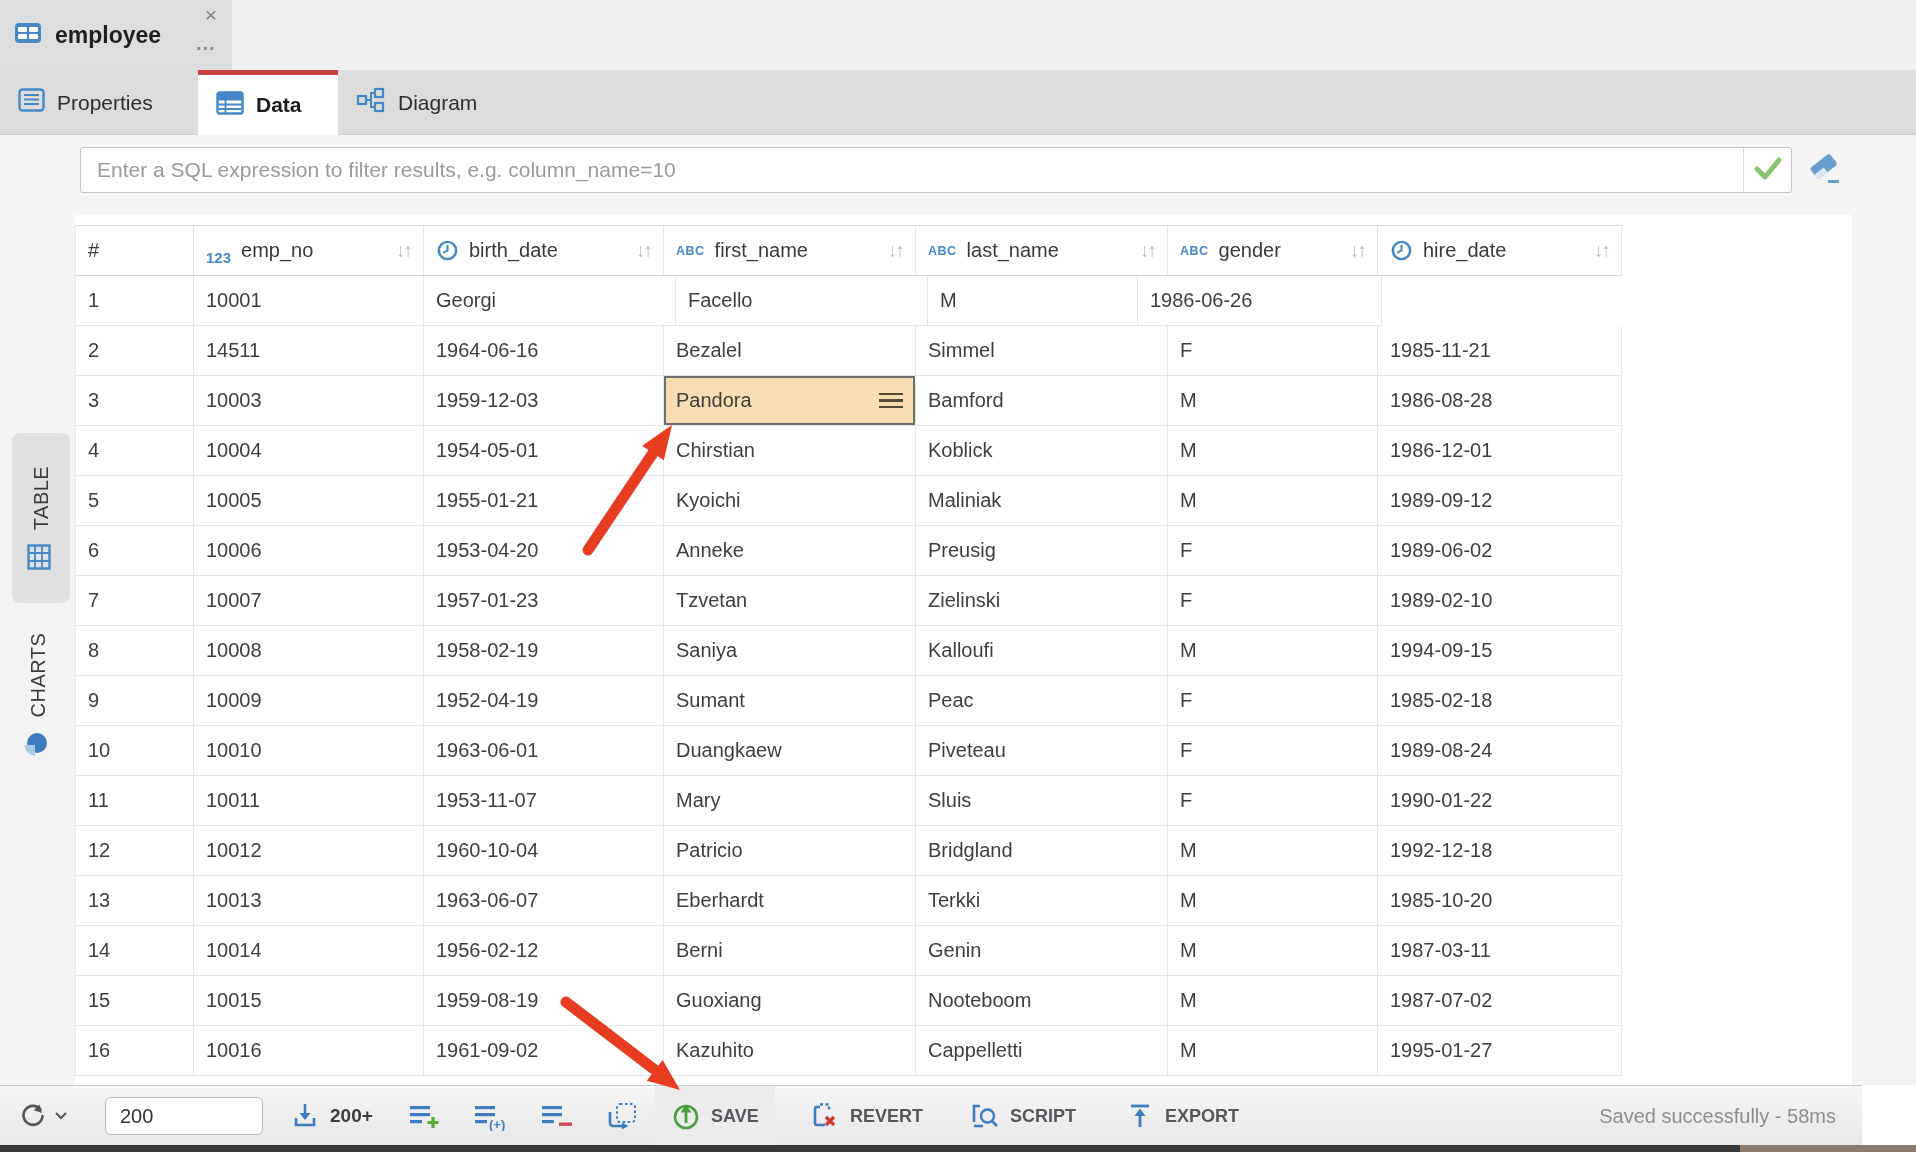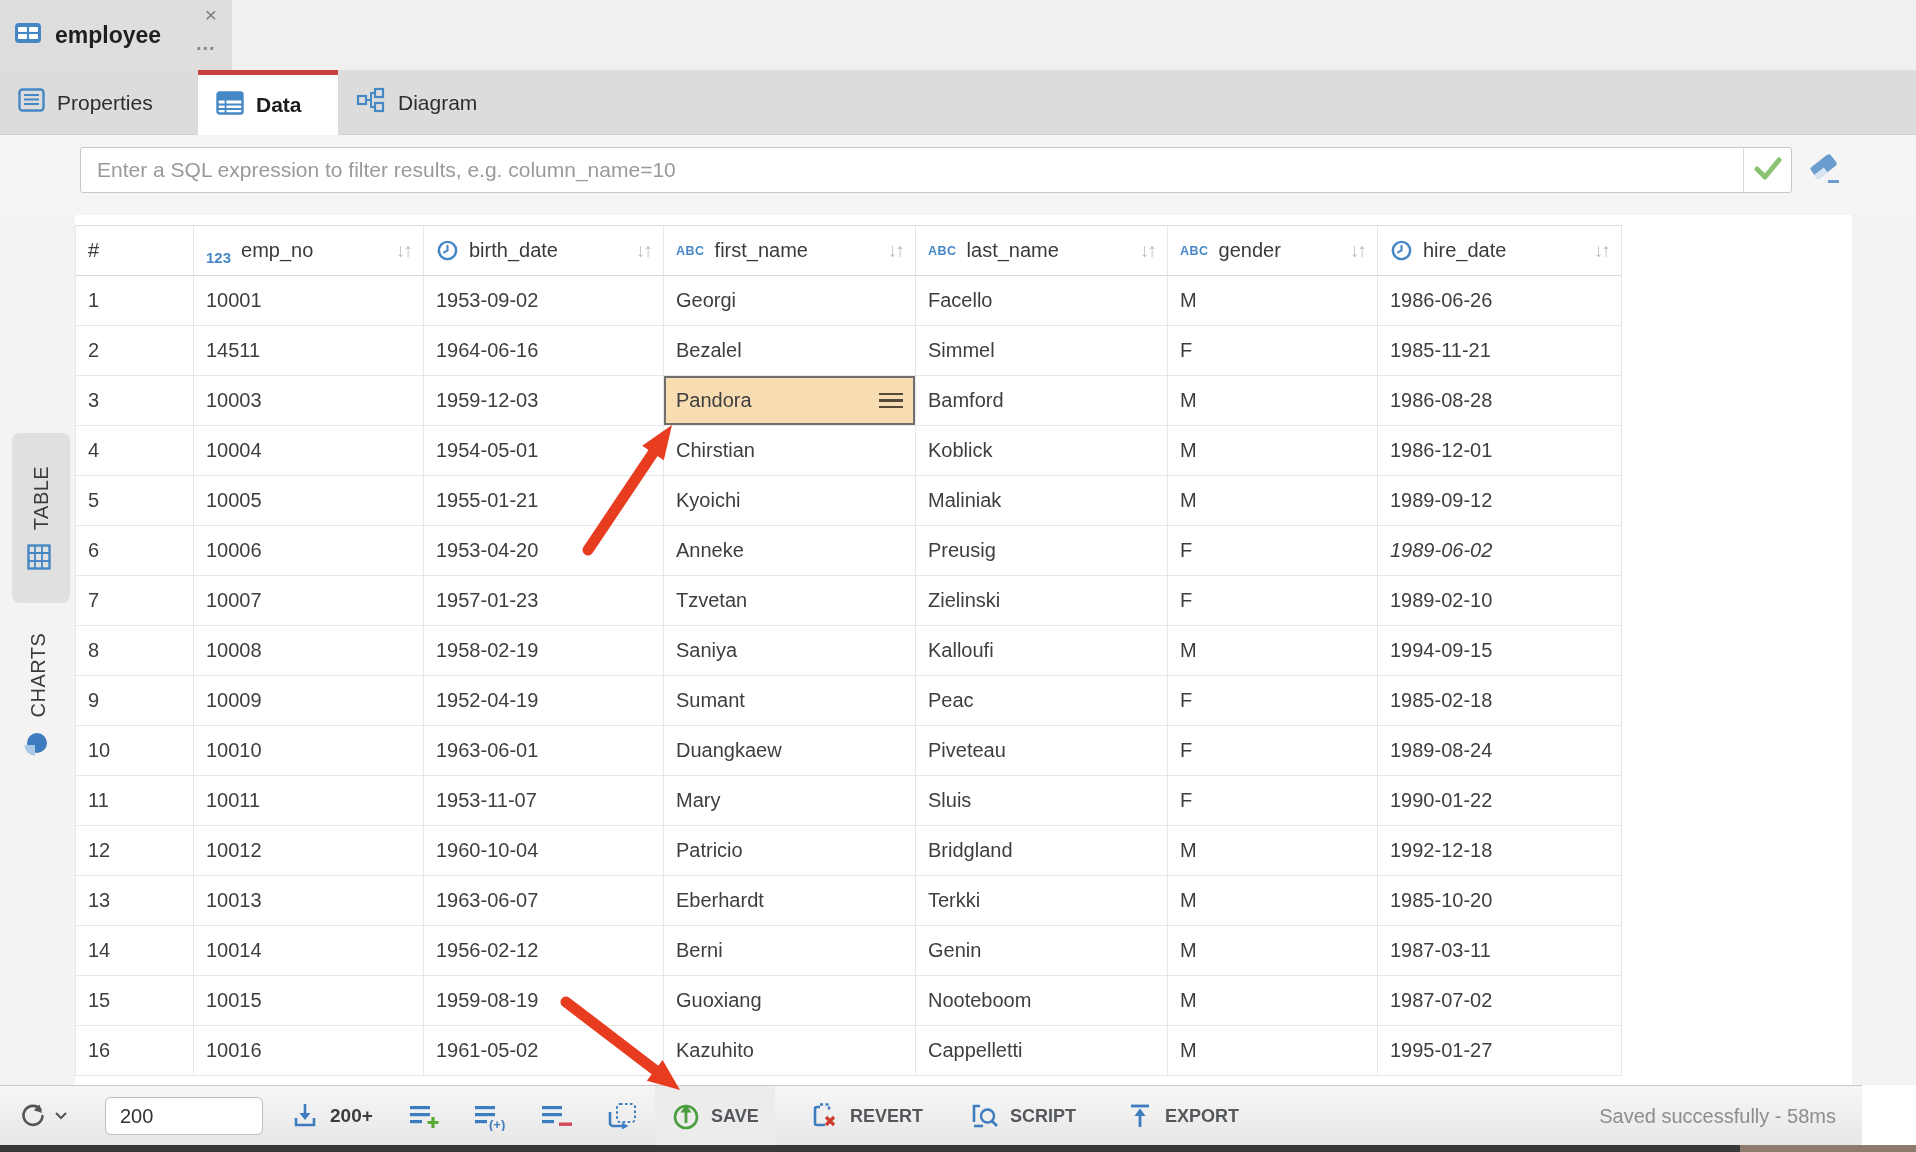--- a/index.html
+++ b/index.html
@@ -230,21 +230,20 @@
           <path d="M12 7.2v4.8l-3.6 2" fill="none" stroke="#4688c6" stroke-width="2.2" stroke-linecap="round"></path>
         </svg>
         <span class="hname">hire_date</span>
         <span class="sort">↓↑</span>
       </div>
     </div>
   <div id="grid-body">
       <div class="drow">
         <div class="dcell" style="width: 118px;">1</div>
         <div class="dcell" style="width: 230px;">10001</div>
-        <div class="dcell" style="width: 240px;">1953-09-02</div>
         <div class="dcell" style="width: 252px;">Georgi</div>
         <div class="dcell" style="width: 252px;">Facello</div>
         <div class="dcell" style="width: 210px;">M</div>
         <div class="dcell" style="width: 244px;">1986-06-26</div>
       </div>
       <div class="drow">
         <div class="dcell" style="width: 118px;">2</div>
         <div class="dcell" style="width: 230px;">14511</div>
         <div class="dcell" style="width: 240px;">1964-06-16</div>
         <div class="dcell" style="width: 252px;">Bezalel</div>
@@ -286,21 +285,21 @@
         <div class="dcell" style="width: 210px;">M</div>
         <div class="dcell" style="width: 244px;">1989-09-12</div>
       </div>
       <div class="drow">
         <div class="dcell" style="width: 118px;">6</div>
         <div class="dcell" style="width: 230px;">10006</div>
         <div class="dcell" style="width: 240px;">1953-04-20</div>
         <div class="dcell" style="width: 252px;">Anneke</div>
         <div class="dcell" style="width: 252px;">Preusig</div>
         <div class="dcell" style="width: 210px;">F</div>
-        <div class="dcell" style="width: 244px; font-style: italic;">1989-06-02</div>
+        <div class="dcell" style="width: 244px;">1989-06-02</div>
       </div>
       <div class="drow">
         <div class="dcell" style="width: 118px;">7</div>
         <div class="dcell" style="width: 230px;">10007</div>
         <div class="dcell" style="width: 240px;">1957-01-23</div>
         <div class="dcell" style="width: 252px;">Tzvetan</div>
         <div class="dcell" style="width: 252px;">Zielinski</div>
         <div class="dcell" style="width: 210px;">F</div>
         <div class="dcell" style="width: 244px;">1989-02-10</div>
       </div>
@@ -372,21 +371,21 @@
         <div class="dcell" style="width: 230px;">10015</div>
         <div class="dcell" style="width: 240px;">1959-08-19</div>
         <div class="dcell" style="width: 252px;">Guoxiang</div>
         <div class="dcell" style="width: 252px;">Nooteboom</div>
         <div class="dcell" style="width: 210px;">M</div>
         <div class="dcell" style="width: 244px;">1987-07-02</div>
       </div>
       <div class="drow">
         <div class="dcell" style="width: 118px;">16</div>
         <div class="dcell" style="width: 230px;">10016</div>
-        <div class="dcell" style="width: 240px;">1961-05-02</div>
+        <div class="dcell" style="width: 240px;">1961-09-02</div>
         <div class="dcell" style="width: 252px;">Kazuhito</div>
         <div class="dcell" style="width: 252px;">Cappelletti</div>
         <div class="dcell" style="width: 210px;">M</div>
         <div class="dcell" style="width: 244px;">1995-01-27</div>
       </div>
     </div>
 </div>
 
 <div id="toolbar">
   <div class="tbitem" id="tb-refresh">

